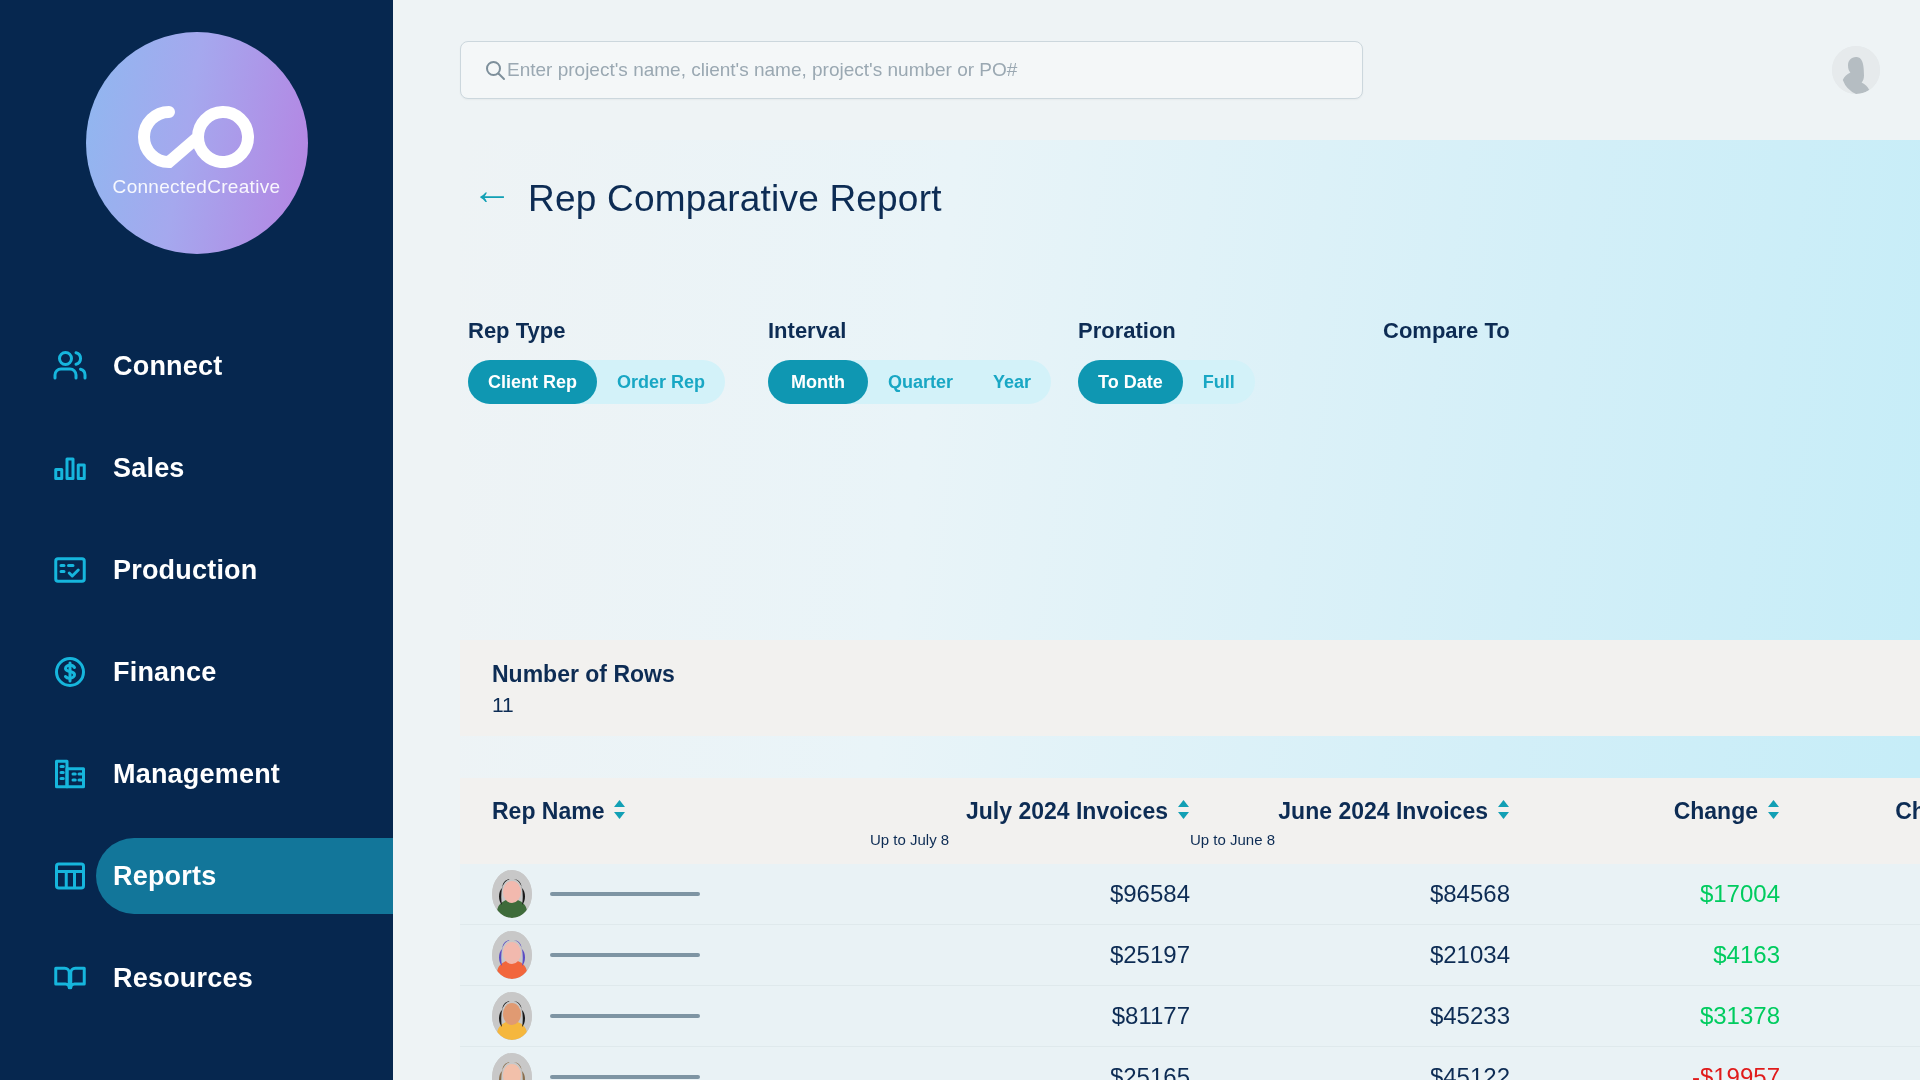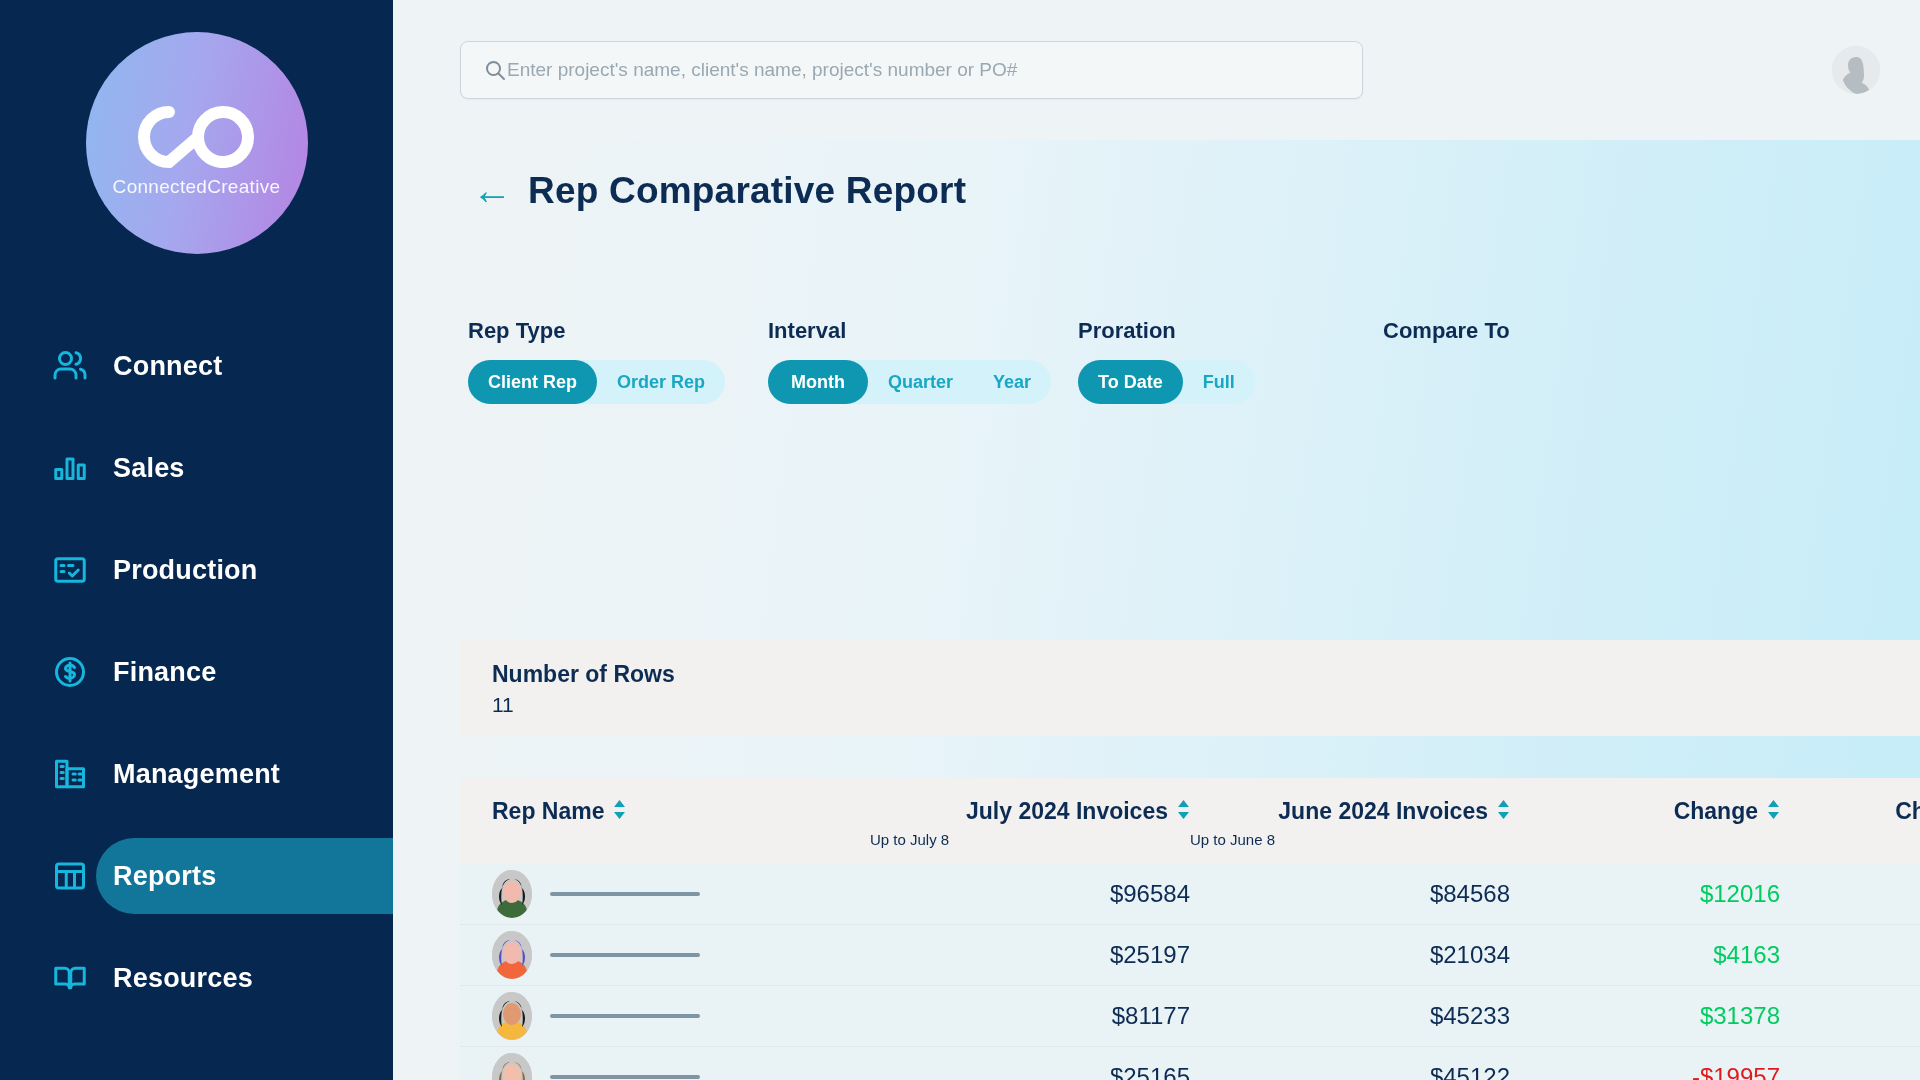--- a/index.html
+++ b/index.html
@@ -112,24 +112,24 @@
     padding: 26px 42px 0 12px;
     height: 130px;
   }
   .back-arrow {
     color: #12a0b5; font-size: 40px; line-height: 1;
     margin-top: 4px; margin-right: 16px; cursor: pointer;
     flex: 0 0 auto;
   }
   .page-title {
     color: #0d2c54;
-    font-size: 37px; font-weight: bold;
+    font-size: 37px; font-weight: normal;
     letter-spacing: .2px;
     white-space: nowrap;
-    margin-top: 4px;
+    margin-top: 12px;
   }
 
   
   .filters {
     display: flex;
     padding: 48px 0 0 8px;
   }
   .filter-group { position: relative; }
   .filter-group.g0 { margin-left: 0; width: 300px; }
   .filter-group.g1 { width: 310px; }
@@ -475,21 +475,21 @@
                       <ellipse cx="20" cy="22" rx="9" ry="11" fill="#f2b9ae"></ellipse>
                       <path d="M10 20a10 11 0 0 1 20 0c0 -8 -4 -11 -10 -11s-10 3 -10 11z" fill="#191919"></path>
                       <path d="M10 18c-1 6 -1 12 0 17 -4 -4 -4 -13 0 -17z" fill="#191919"></path>
                       <path d="M30 18c1 6 1 12 0 17 4 -4 4 -13 0 -17z" fill="#191919"></path>
                     </g>
                   </svg></span>
                 <span class="name-bar"></span>
               </div>
               <div class="td c-july">$96584</div>
               <div class="td c-june">$84568</div>
-              <div class="td c-chg pos">$12016</div>
+              <div class="td c-chg pos">$17004</div>
               <div class="td c-pct"></div>
             </div>
             <div class="trow">
               <div class="td c-name">
                 <span class="av"><svg width="40" height="48" viewBox="0 0 40 48">
                     <defs>
                       <clipPath id="cp1">
                         <ellipse cx="20" cy="24" rx="20" ry="24"></ellipse>
                       </clipPath>
                     </defs>

